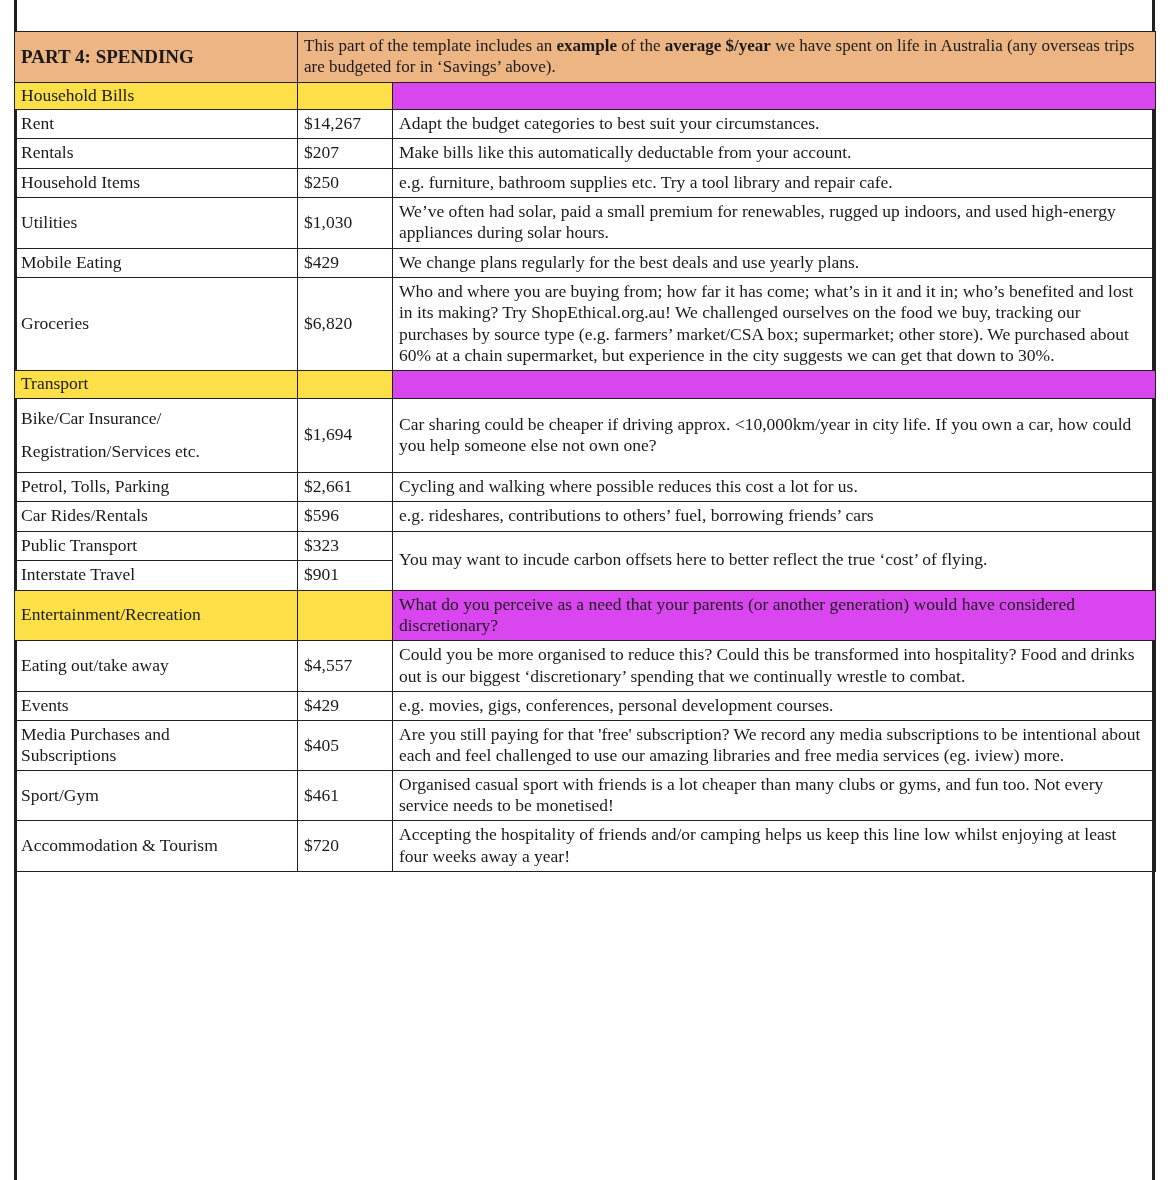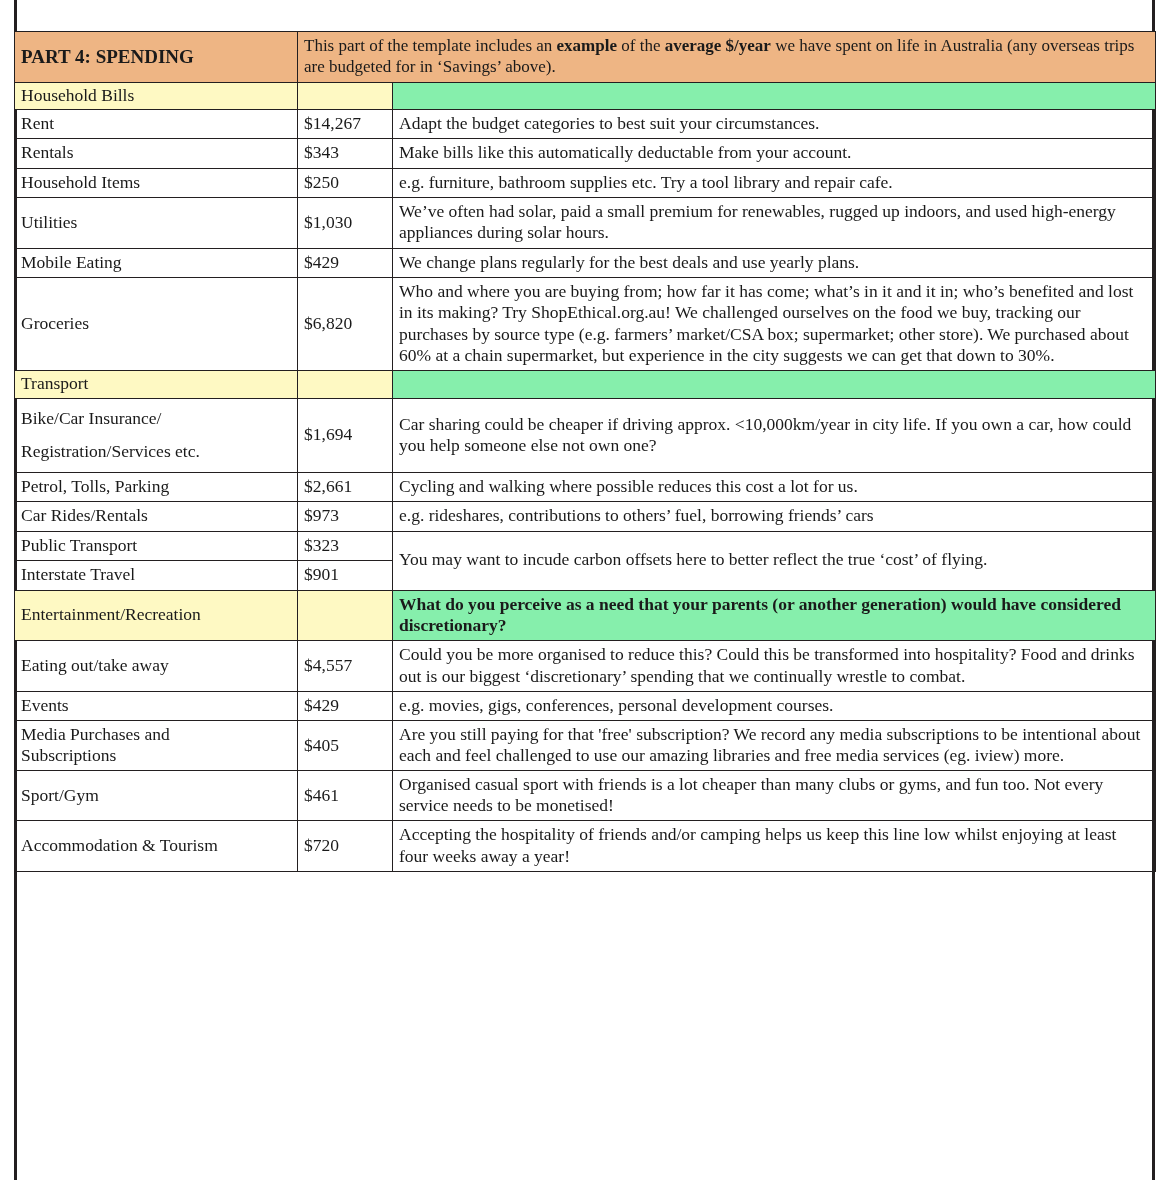--- a/index.html
+++ b/index.html
@@ -64,30 +64,29 @@
     font-size: 19px;
   }
   .part-header .part-desc {
     font-size: 17px;
     line-height: 1.25;
   }
   .part-header .part-desc b { font-weight: bold; }
 
   
   tr.section td {
-    background: #fef9c3;
+    background: #fde047;
   }
   tr.section td.lbl {
     padding-top: 2px;
     padding-bottom: 3px;
   }
   tr.section td.note-shaded {
-    background: #86efac;
+    background: #d946ef;
     vertical-align: middle;
-    font-weight: bold;
   }
 
   td.amount {
     border-left-color: #8fa8c8;
     border-right-color: #8fa8c8;
   }
   td.note {
     vertical-align: middle;
   }
   .two-line {
@@ -122,21 +121,21 @@
       </tr>
 
       <tr>
         <td>Rent</td>
         <td class="amount">$14,267</td>
         <td class="note">Adapt the budget categories to best suit your circumstances.</td>
       </tr>
 
       <tr>
         <td>Rentals</td>
-        <td class="amount">$343</td>
+        <td class="amount">$207</td>
         <td class="note">Make bills like this automatically deductable from your account.</td>
       </tr>
 
       <tr>
         <td>Household Items</td>
         <td class="amount">$250</td>
         <td class="note">e.g. furniture, bathroom supplies etc. Try a tool library and repair cafe.</td>
       </tr>
 
       <tr>
@@ -173,21 +172,21 @@
       </tr>
 
       <tr>
         <td>Petrol, Tolls, Parking</td>
         <td class="amount">$2,661</td>
         <td class="note">Cycling and walking where possible reduces this cost a lot for us.</td>
       </tr>
 
       <tr>
         <td>Car Rides/Rentals</td>
-        <td class="amount">$973</td>
+        <td class="amount">$596</td>
         <td class="note">e.g. rideshares, contributions to others’ fuel, borrowing friends’ cars</td>
       </tr>
 
       <tr>
         <td>Public Transport</td>
         <td class="amount">$323</td>
         <td class="note" rowspan="2">You may want to incude carbon offsets here to better reflect the true ‘cost’ of flying.</td>
       </tr>
 
       <tr>

